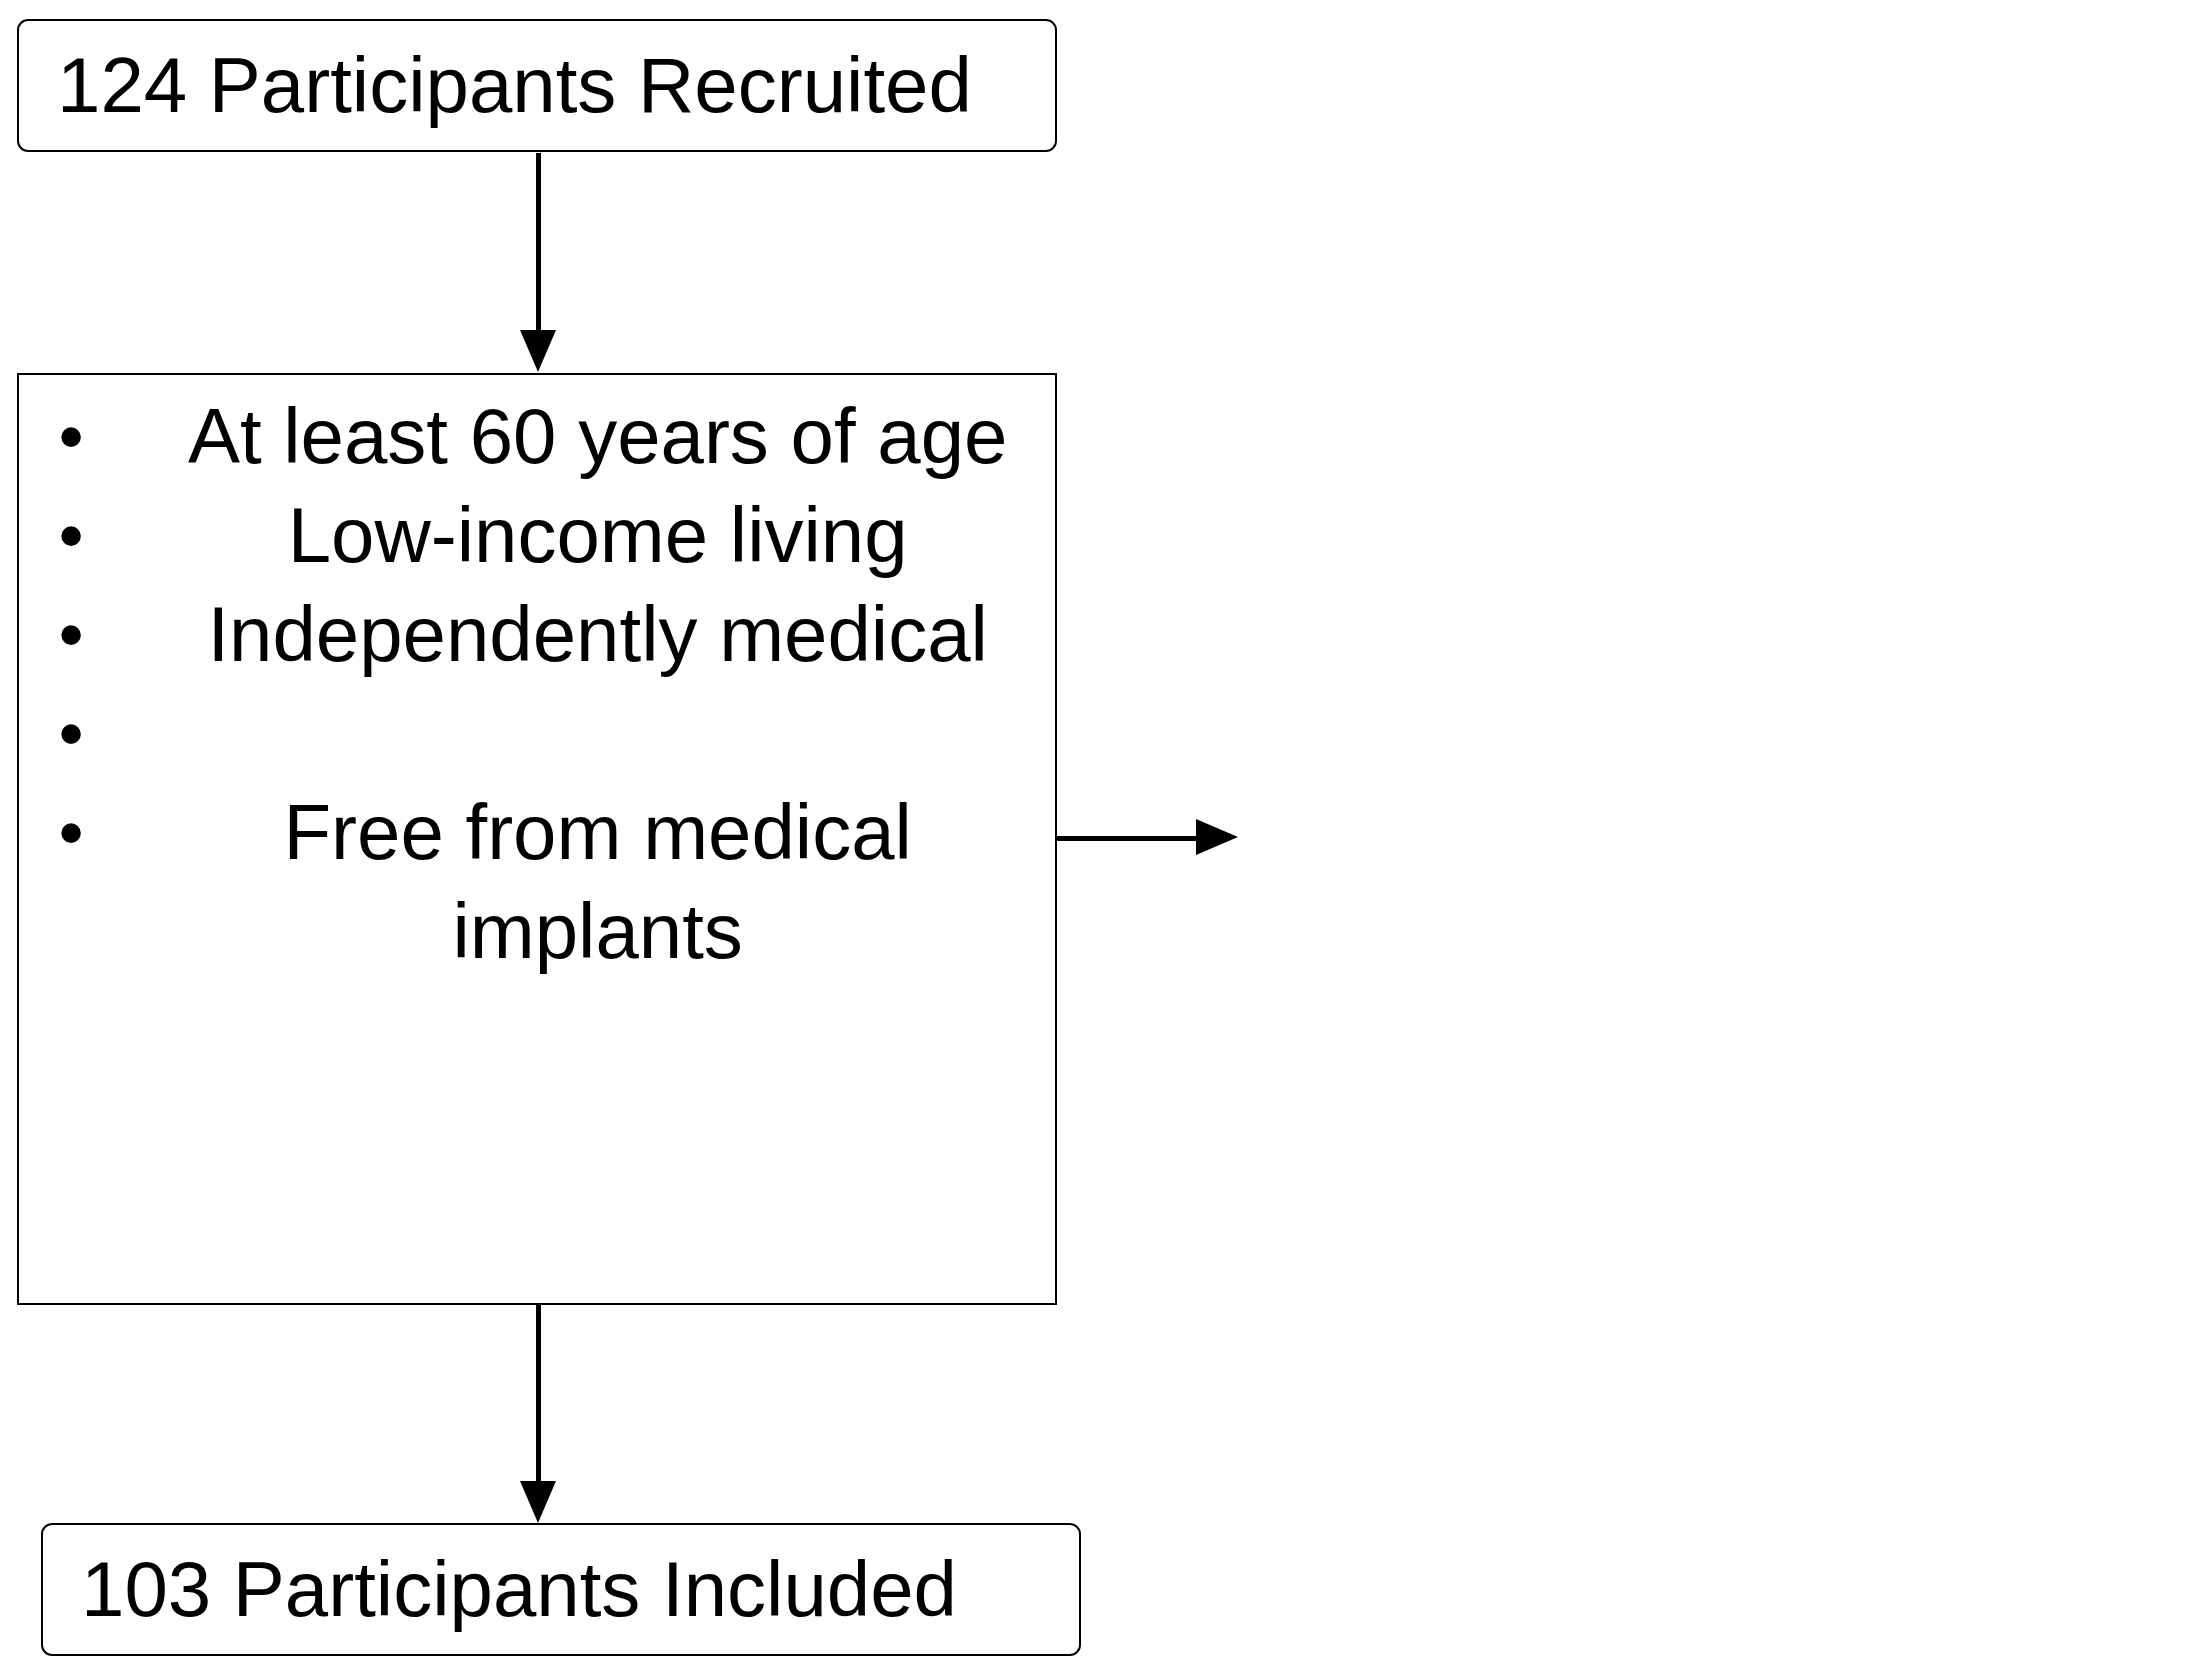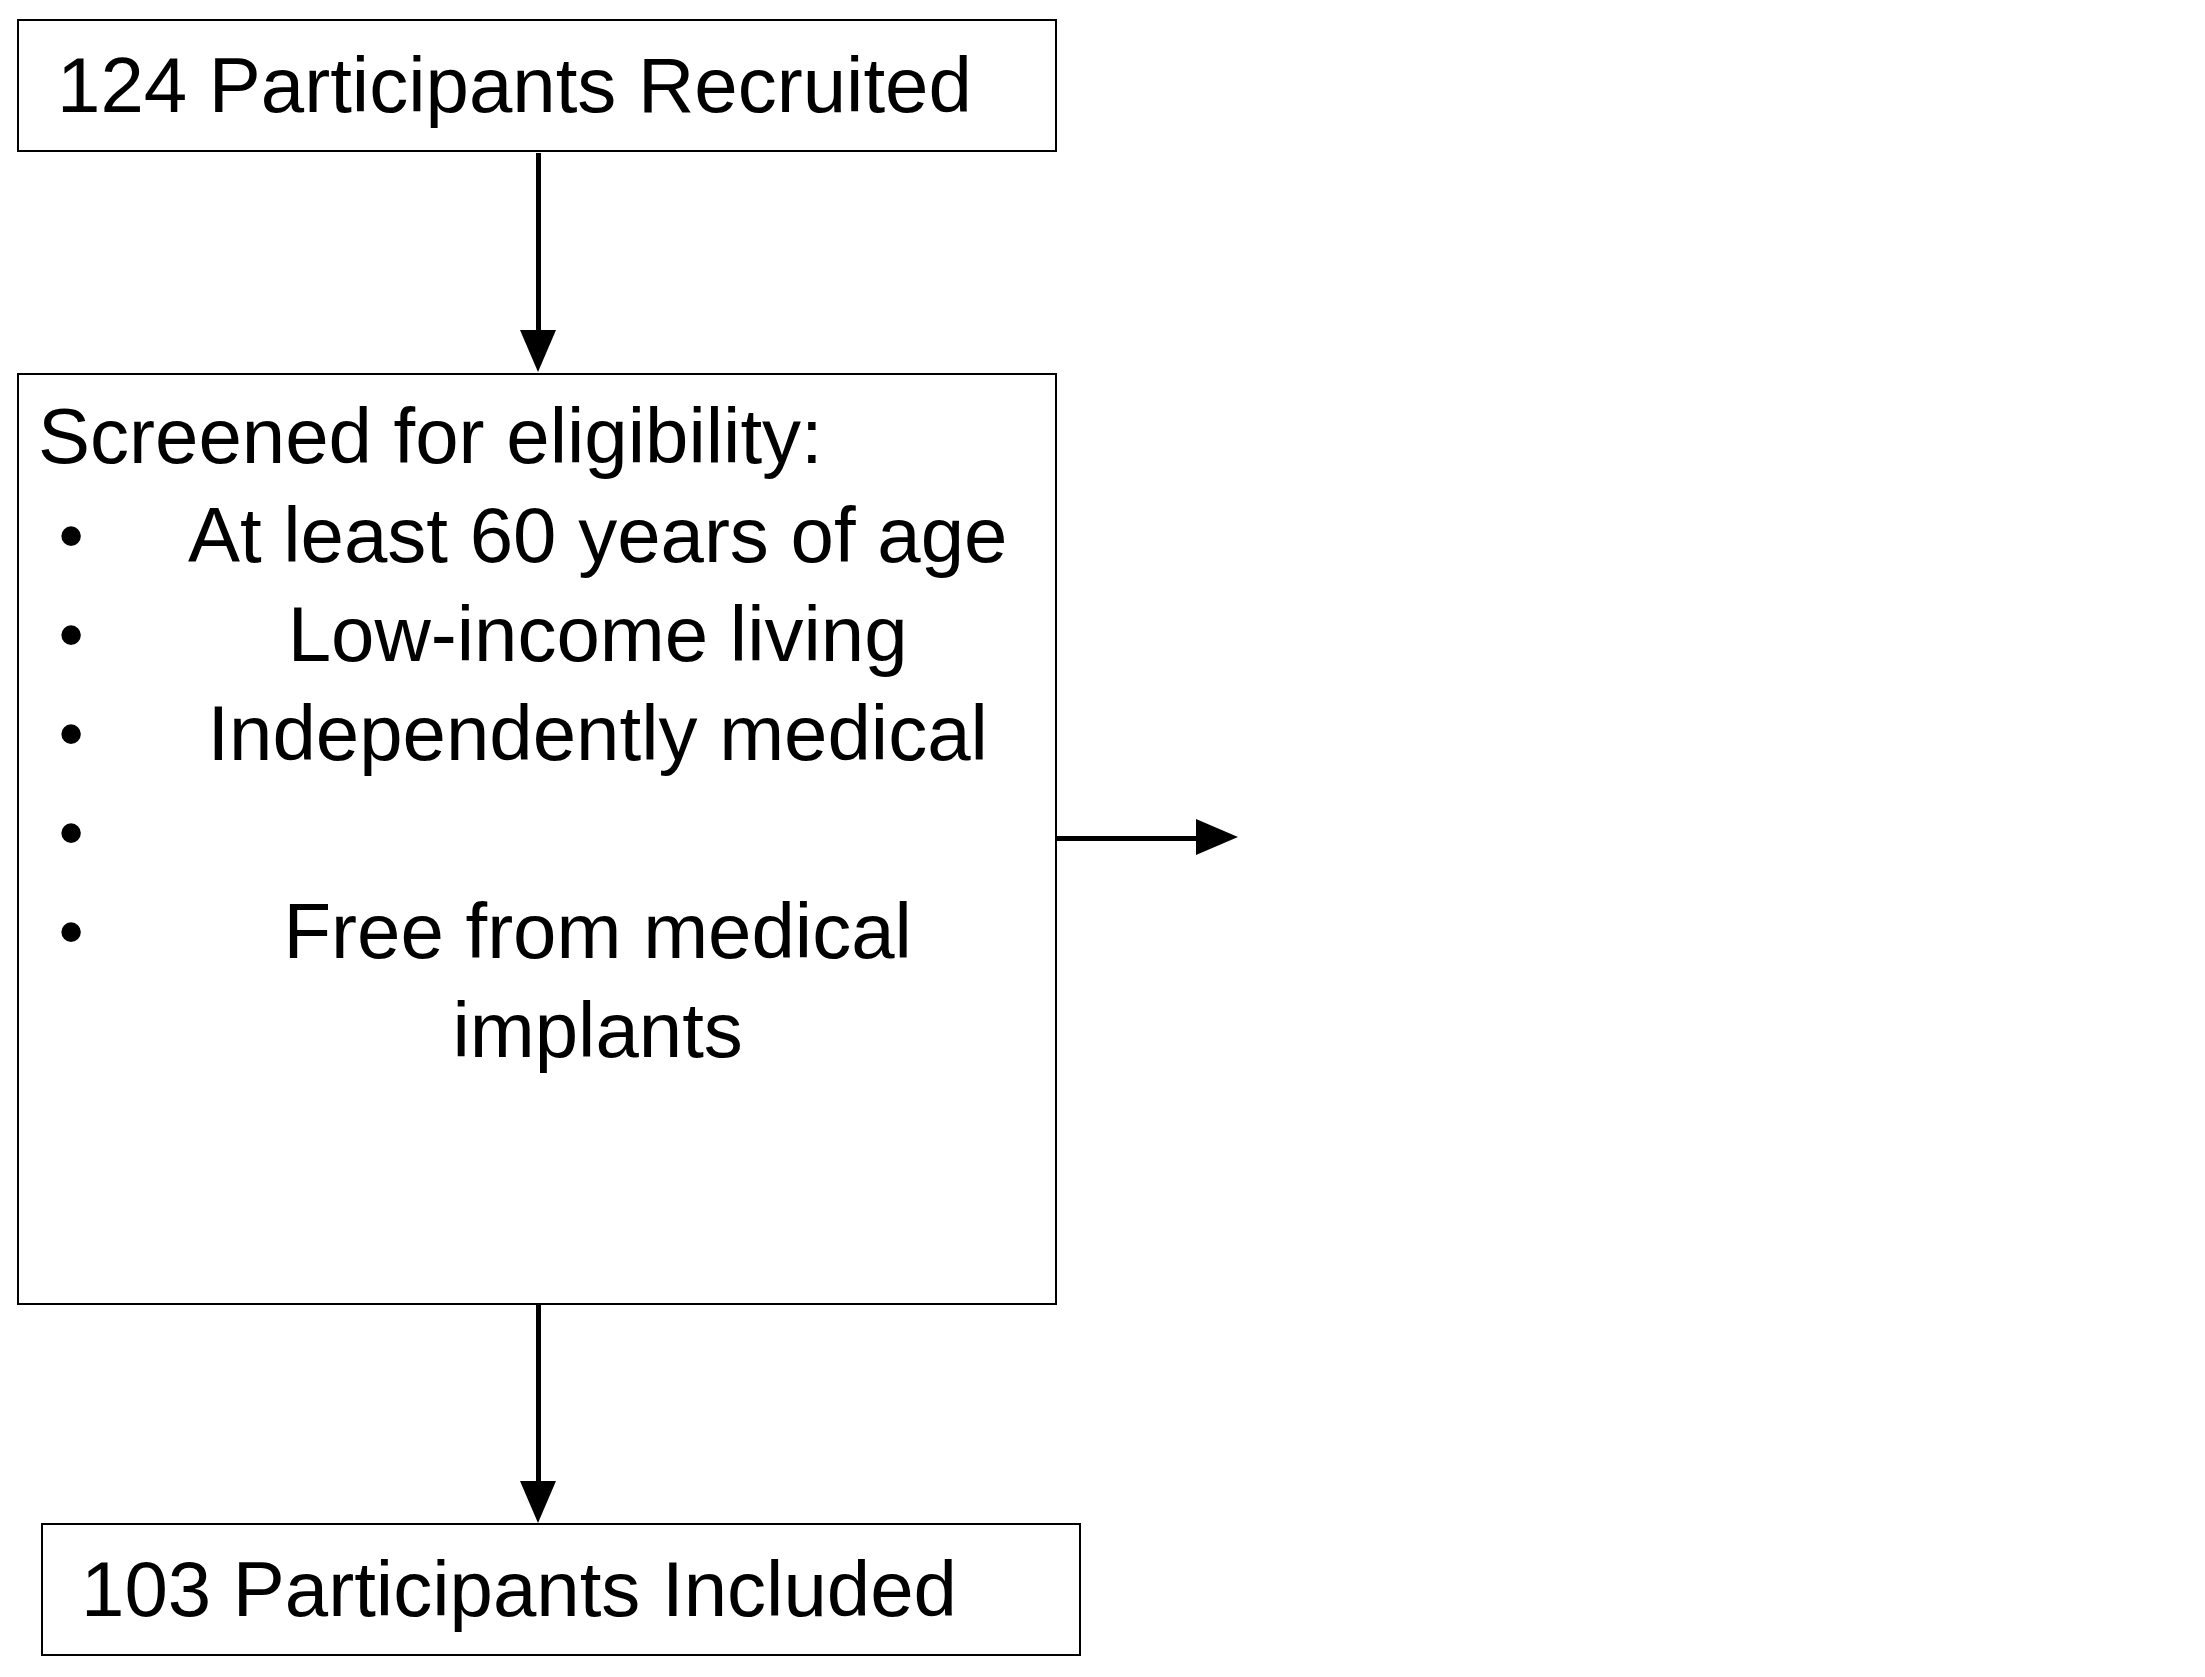--- a/index.html
+++ b/index.html
@@ -22,20 +22,21 @@
     background: #ffffff;
   }
   .label-box {
     display: flex;
     align-items: center;
     font-size: 78px;
     line-height: 1.2;
     padding-left: 38px;
     padding-right: 13.7px;
     white-space: nowrap;
+    border-radius: 11px;
   }
   #box-recruited { left: 17px; top: 19px;  width: 1040px; height: 133px; }
   #box-screened  { left: 17px; top: 373px; width: 1040px; height: 932px;
                    padding: 12.3px 13.7px 0 19px; font-size: 78px; line-height: 99px; }
   #box-excluded  { left: 1238px; top: 771px; width: 952px; height: 134px; }
   #box-included  { left: 17px; top: 1523px; width: 1040px; height: 133px; margin-left: 24px; }
 
   .screen-heading { white-space: nowrap; }
   .bullet-item { display: flex; align-items: flex-start; }
   .bullet-marker {
@@ -77,21 +78,20 @@
 <div id="canvas">
 
   <div class="flow-box label-box" id="box-recruited">
     <span>124 Participants Recruited</span>
   </div>
 
   <div class="arrow-line" id="arrow1-line"></div>
   <div class="arrowhead down" id="arrow1-head"></div>
 
   <div class="flow-box" id="box-screened">
-    <div class="screen-heading">Screened for eligibility:</div>
 
     <div class="bullet-item">
       <span class="bullet-marker">•</span>
       <span class="bullet-text">At least 60 years of age</span>
     </div>
     <div class="bullet-item">
       <span class="bullet-marker">•</span>
       <span class="bullet-text">Low-income living</span>
     </div>
     <div class="bullet-item">

